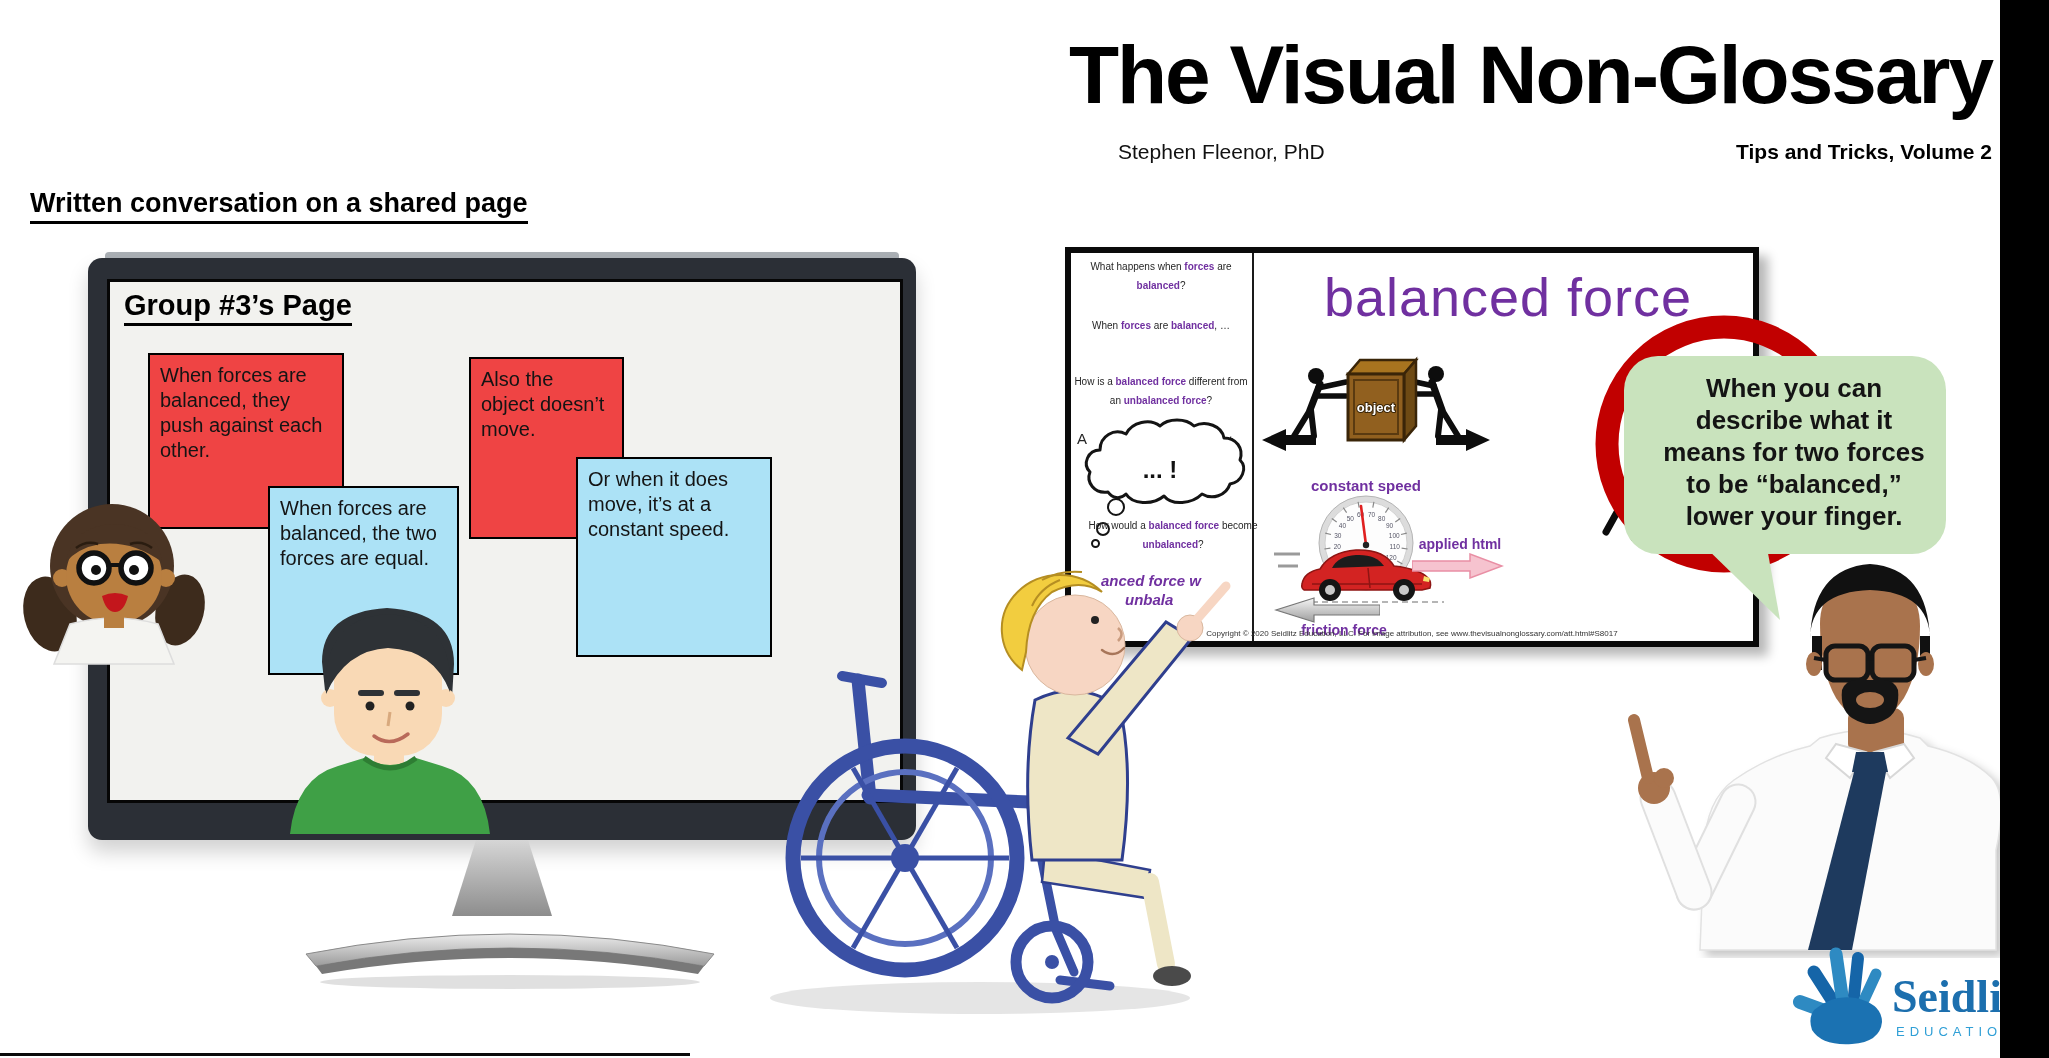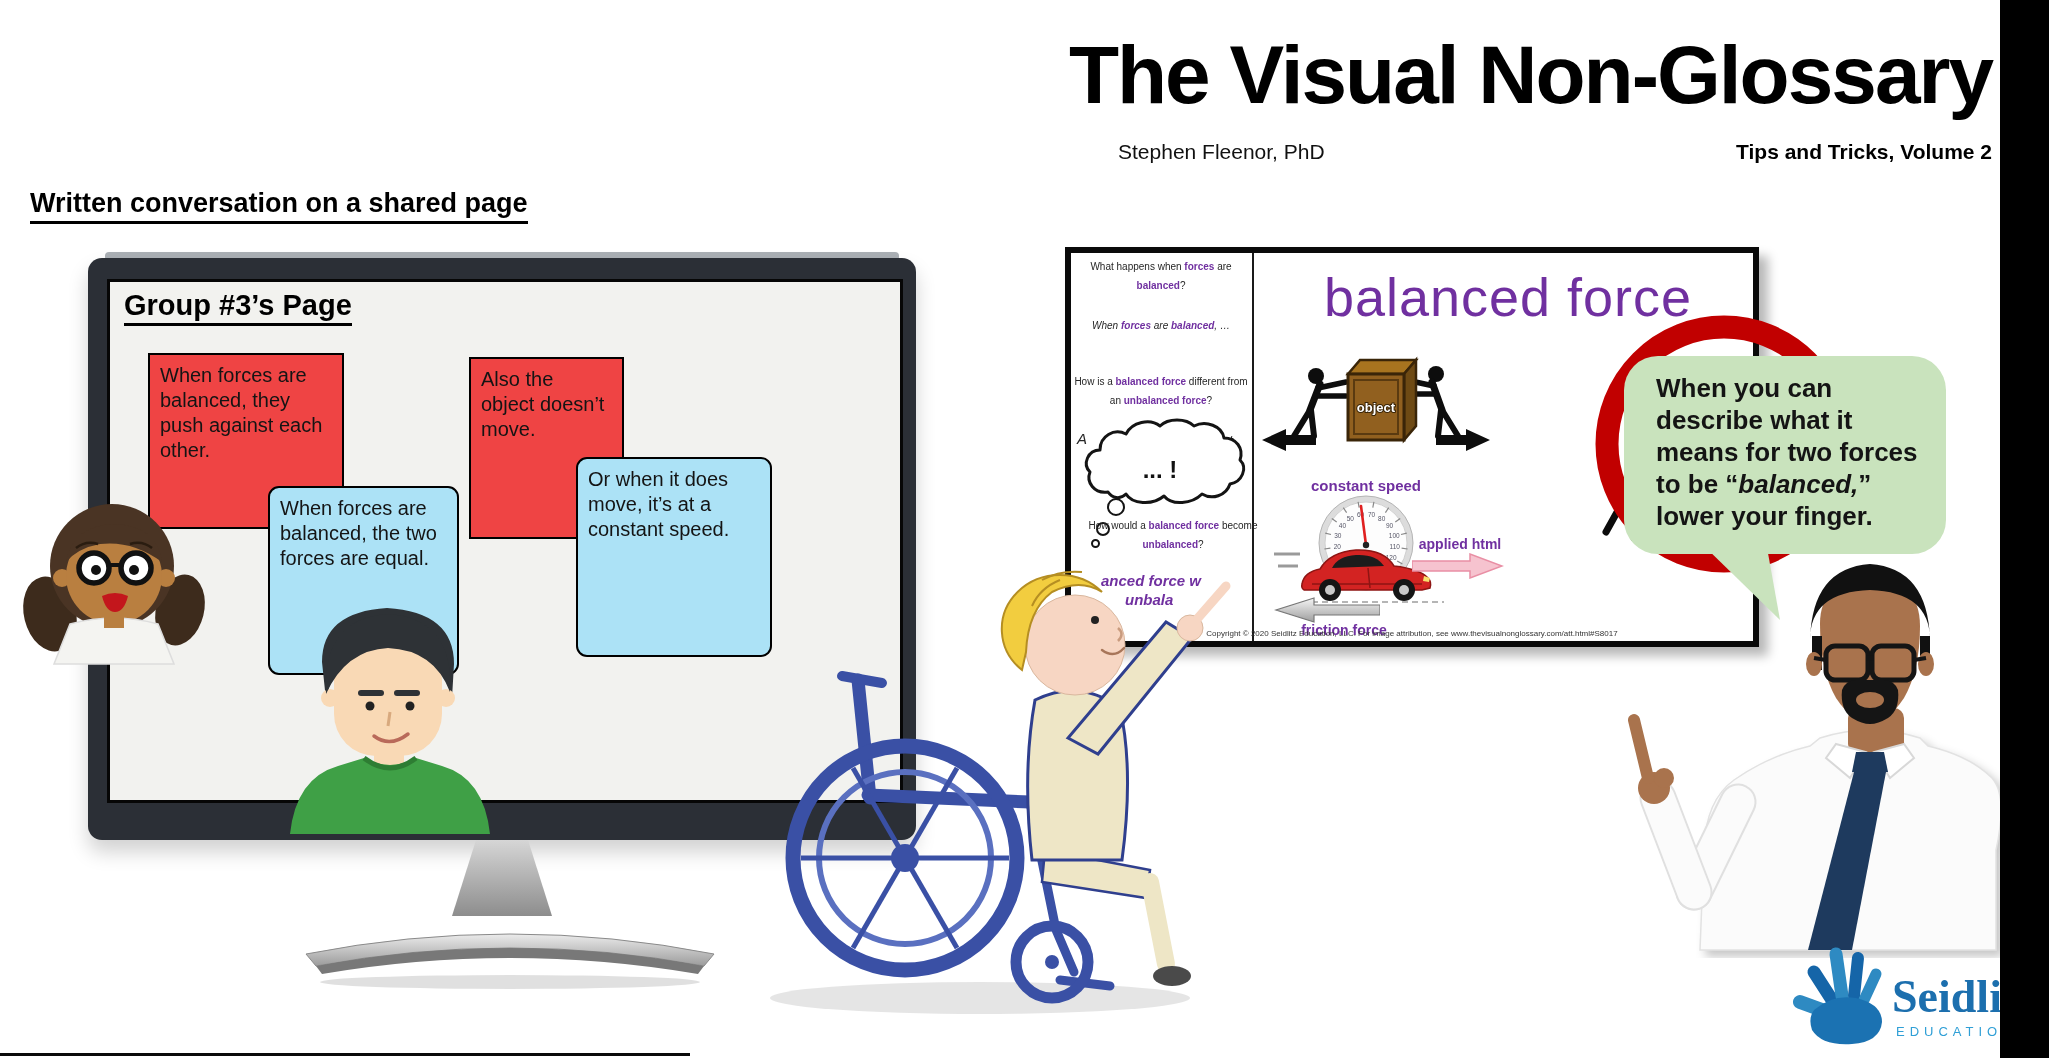--- a/index.html
+++ b/index.html
@@ -16,42 +16,42 @@
   
   .mon-strip{position:absolute;left:105px;top:252px;width:794px;height:9px;background:#abb0b5;border-radius:4px;}
   .mon-bezel{position:absolute;left:88px;top:258px;width:828px;height:582px;background:#2b2f36;
              border-radius:14px;box-shadow:0 12px 20px rgba(0,0,0,.18);}
   .mon-screen{position:absolute;left:107px;top:279px;width:790px;height:518px;background:#f2f2ef;
               border:3px solid #060606;}
   .gtitle{position:absolute;left:124px;top:289px;font-size:29px;font-weight:700;color:#000;
           border-bottom:3px solid #000;padding-bottom:1px;white-space:nowrap;}
   .note{position:absolute;border:2px solid #000;padding:8px 10px;font-size:20px;line-height:25px;color:#141414;}
   .note-y{background:#ef4444;margin-left:8px;}
-  .note-b{background:#ace2f6;border-radius:11px;}
+  .note-b{background:#ace2f6;}
   .mon-neck{position:absolute;left:452px;top:840px;width:100px;height:76px;
             background:linear-gradient(#d6d6d6,#8d8d8d);
             clip-path:polygon(24% 0,76% 0,100% 100%,0 100%);}
   
   .poster{position:absolute;left:1065px;top:247px;width:694px;height:400px;background:#ffffff;
           border:6px solid #0a0a0a;box-sizing:border-box;box-shadow:9px 9px 10px rgba(0,0,0,.28);}
   .pdivider{position:absolute;left:1252px;top:253px;width:2px;height:388px;background:#1a1a1a;}
   .pq{position:absolute;font-size:10px;line-height:19px;color:#262626;text-align:center;}
   .seg-c{color:#7030a0;font-weight:700;}
-  .seg-i{font-style:italic;}
+  .seg-i{}
   .frag{position:absolute;font-size:15px;color:#262626;white-space:nowrap;}
   .frag-p{color:#7030a0;font-weight:700;font-style:italic;}
   .ptitle{position:absolute;left:1262px;top:266px;width:492px;text-align:center;
           font-size:54px;font-weight:500;letter-spacing:1px;color:#7030a0;}
   .plabel{position:absolute;font-size:15px;font-weight:700;color:#7030a0;text-align:center;}
   .copyright{position:absolute;left:1071px;top:629px;width:682px;text-align:center;
              font-size:8px;color:#333;}
   .dot{position:absolute;background:#fff;border:2.5px solid #141414;border-radius:50%;}
   
   .bubble{position:absolute;left:1624px;top:356px;width:322px;height:198px;background:#c9e3bd;
-          border-radius:34px;box-sizing:border-box;padding:16px 14px 0 32px;}
+          border-radius:34px;box-sizing:border-box;padding:16px 14px 0 32px;text-align:center;}
   .bubble .bub-line{font-size:26px;line-height:32px;font-weight:700;color:#141414;white-space:nowrap;}
   
   .brand{position:absolute;left:1892px;top:970px;font-family:"Liberation Serif",serif;
          font-size:46px;font-weight:600;color:#1c6fae;white-space:nowrap;}
   .tagline{position:absolute;left:1896px;top:1024px;font-size:13px;letter-spacing:5px;
            color:#2f9fd6;white-space:nowrap;}
   .blackbar{position:absolute;left:2000px;top:0;width:49px;height:1058px;background:#000;}
   .bottomline{position:absolute;left:0;top:1053px;width:690px;height:3px;background:#0b0b0b;}
 </style>
 </head>

